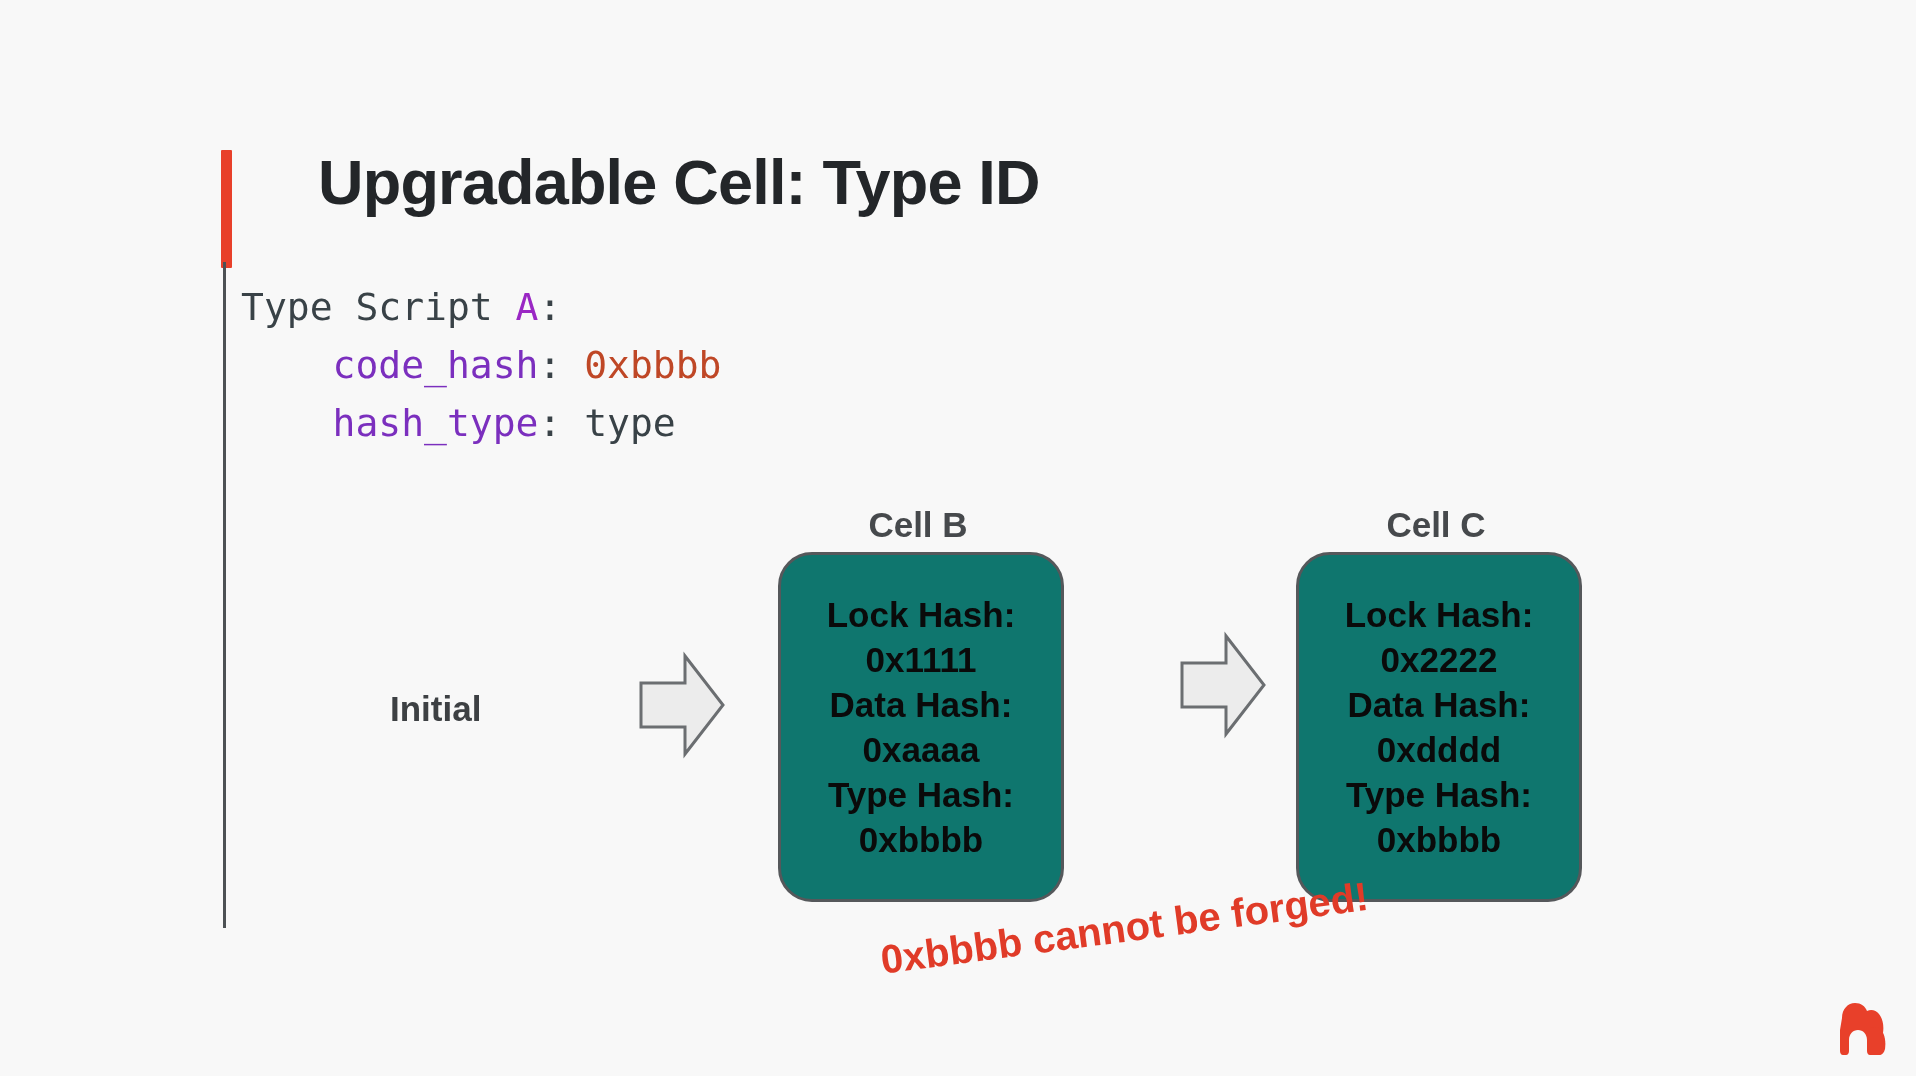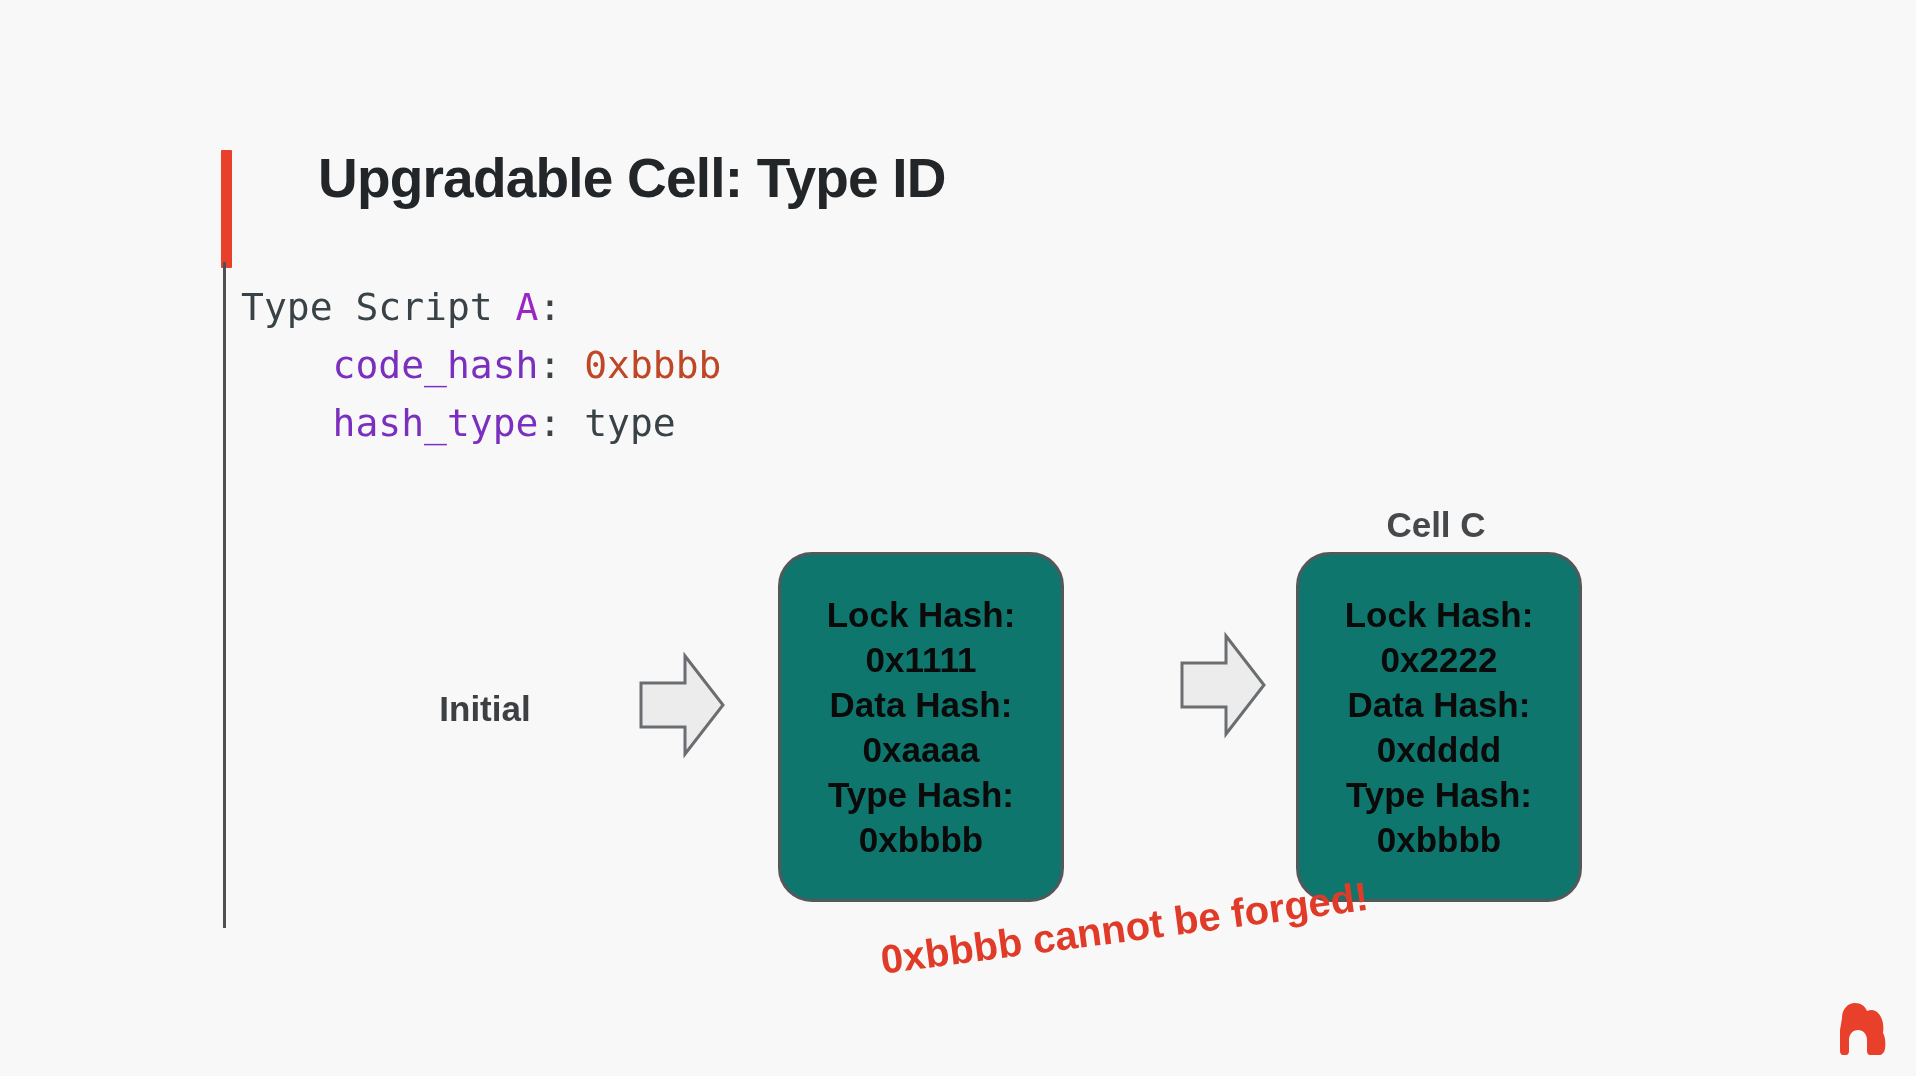--- a/index.html
+++ b/index.html
@@ -36,21 +36,21 @@
     width: 3px;
     height: 666px;
     background: #4d5154;
   }
 
   
   #page-title {
     position: absolute;
     left: 318px;
     top: 146px;
-    font-size: 55px;
+    font-size: 63px;
     font-weight: bold;
     color: #232629;
     letter-spacing: -0.8px;
     white-space: nowrap;
   }
 
   
   #code-block {
     position: absolute;
     left: 241px;
@@ -102,21 +102,20 @@
   #cell-b-box   { left: 778px; top: 552px; }
   #cell-c-label { left: 1256px; top: 505px; }
   #cell-c-box   { left: 1296px; top: 552px; }
 
   
   #initial-creation-label {
     position: absolute;
     left: 390px;
     top: 685px;
     width: 190px;
-    text-align: center;
     font-size: 35px;
     font-weight: bold;
     color: #3d4043;
     line-height: 48px;
   }
 
   
   .block-arrow { position: absolute; }
   #arrow-create { left: 637px; top: 650px; }
   #arrow-upgrade { left: 1178px; top: 630px; }
@@ -148,20 +147,21 @@
 
 <div id="slide">
 
   <div id="accent-rail"></div>
   <div id="vertical-divider"></div>
 
   <div id="page-title">Upgradable Cell: Type ID</div>
 
   <div id="code-block"><div><span class="tok-plain">Type Script </span><span class="tok-key">A</span><span class="tok-punct">:</span></div><div><span>    </span><span class="tok-ident">code_hash</span><span class="tok-punct">: </span><span class="tok-value">0xbbbb</span></div><div><span>    </span><span class="tok-ident">hash_type</span><span class="tok-punct">: </span><span class="tok-plain">type</span></div></div>
 
+  <div class="cell-label" id="cell-b-label">Cell B</div>
   <div class="cell-box" id="cell-b-box">
     <div class="cell-line">Lock Hash:</div>
     <div class="cell-line">0x1111</div>
     <div class="cell-line">Data Hash:</div>
     <div class="cell-line">0xaaaa</div>
     <div class="cell-line">Type Hash:</div>
     <div class="cell-line">0xbbbb</div>
   </div>
 
   <div class="cell-label" id="cell-c-label">Cell C</div>

